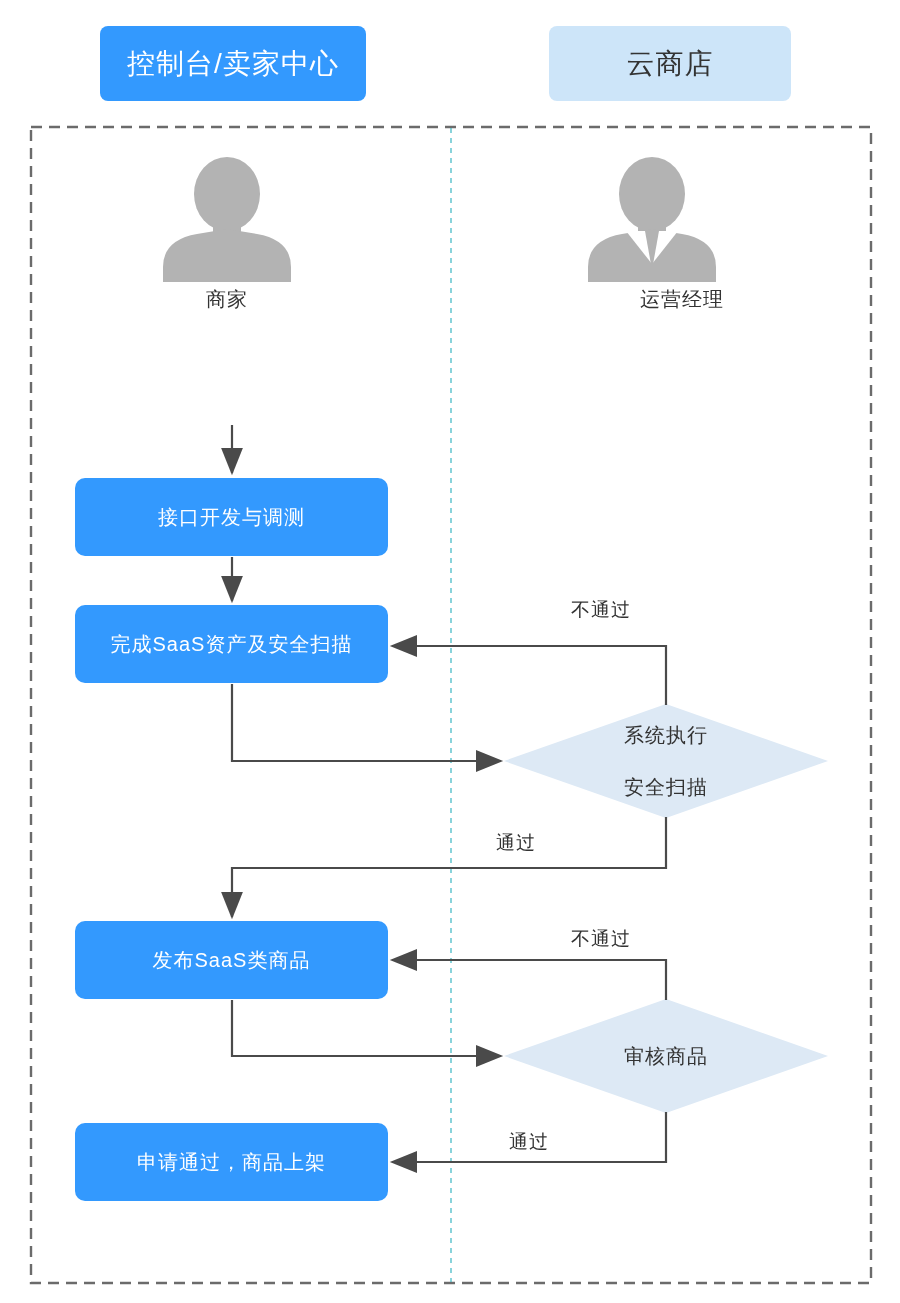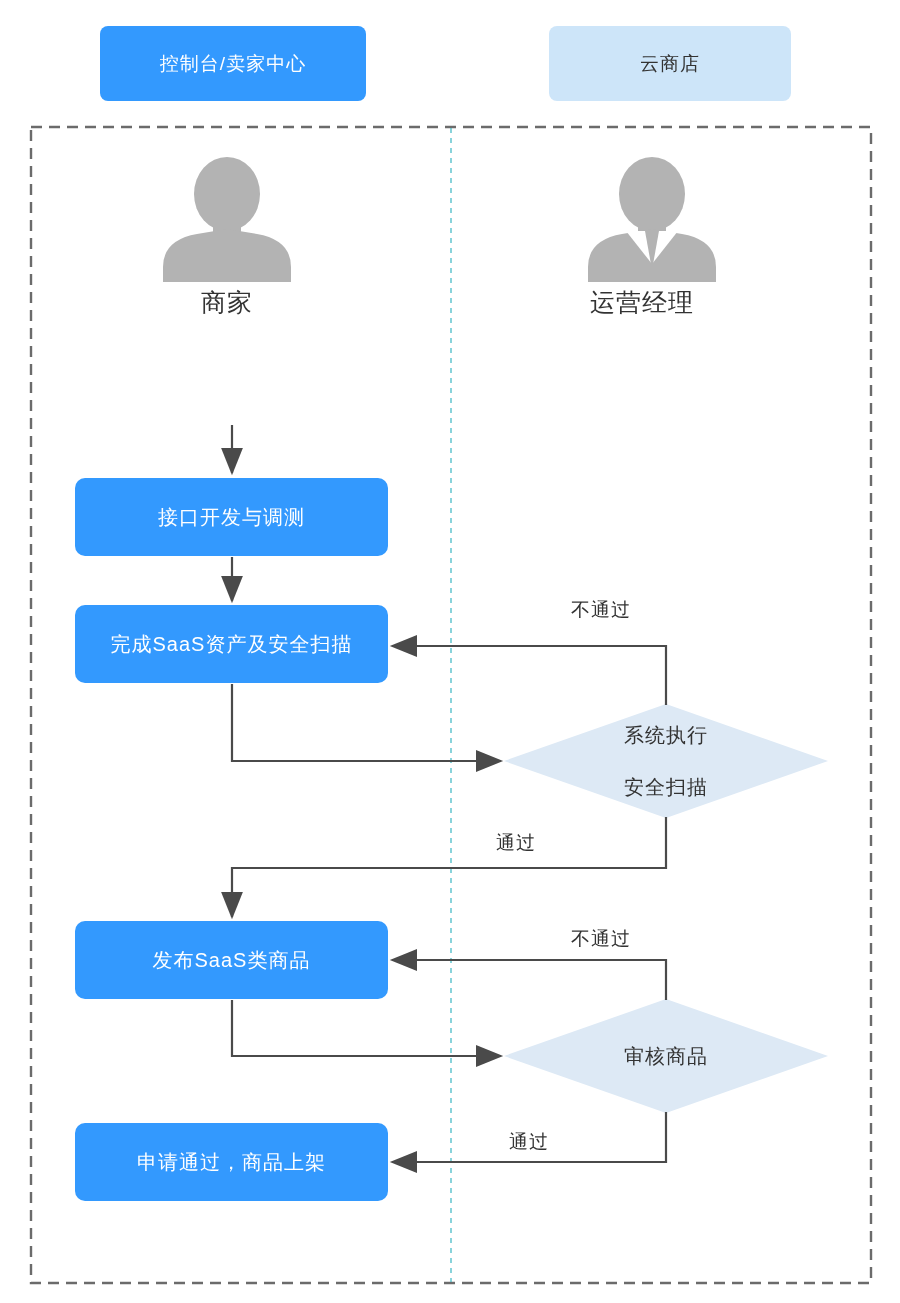--- a/index.html
+++ b/index.html
@@ -2,28 +2,28 @@
 <html><head>
 <meta charset="utf-8">
 <style>
   html,body{margin:0;padding:0;background:#ffffff;}
   body{font-family:"Liberation Sans","DejaVu Sans",sans-serif;}
   .stage{position:relative;width:900px;height:1303px;background:#ffffff;overflow:hidden;}
   svg{position:absolute;left:0;top:0;}
 
   
   .lane-hdr{position:absolute;height:75px;border-radius:8px;display:flex;align-items:center;justify-content:center;
-            font-size:19px;letter-spacing:1px;}
+            font-size:28px;letter-spacing:1px;}
   .lane-hdr.blue{left:100px;top:26px;width:266px;background:#3399fe;color:#ffffff;}
   .lane-hdr.light{left:549px;top:26px;width:242px;background:#cde5f9;color:#333333;}
 
   
-  .actor-label{position:absolute;width:220px;text-align:center;font-size:25px;color:#333333;letter-spacing:1px;}
+  .actor-label{position:absolute;width:220px;text-align:center;font-size:20px;color:#333333;letter-spacing:1px;}
   .actor-label.merchant{left:117px;top:286px;}
-  .actor-label.manager{left:532px;top:286px;}
+  .actor-label.manager{left:572px;top:286px;}
 
   
   .step{position:absolute;left:75px;width:313px;height:78px;background:#3399fe;border-radius:10px;
         display:flex;align-items:center;justify-content:center;color:#ffffff;font-size:20px;letter-spacing:1px;}
   .step.s1{top:346px;}
   .step.s2{top:478px;}
   .step.s3{top:605px;}
   .step.s4{top:921px;}
   .step.s5{top:1123px;text-align:right;}
 

